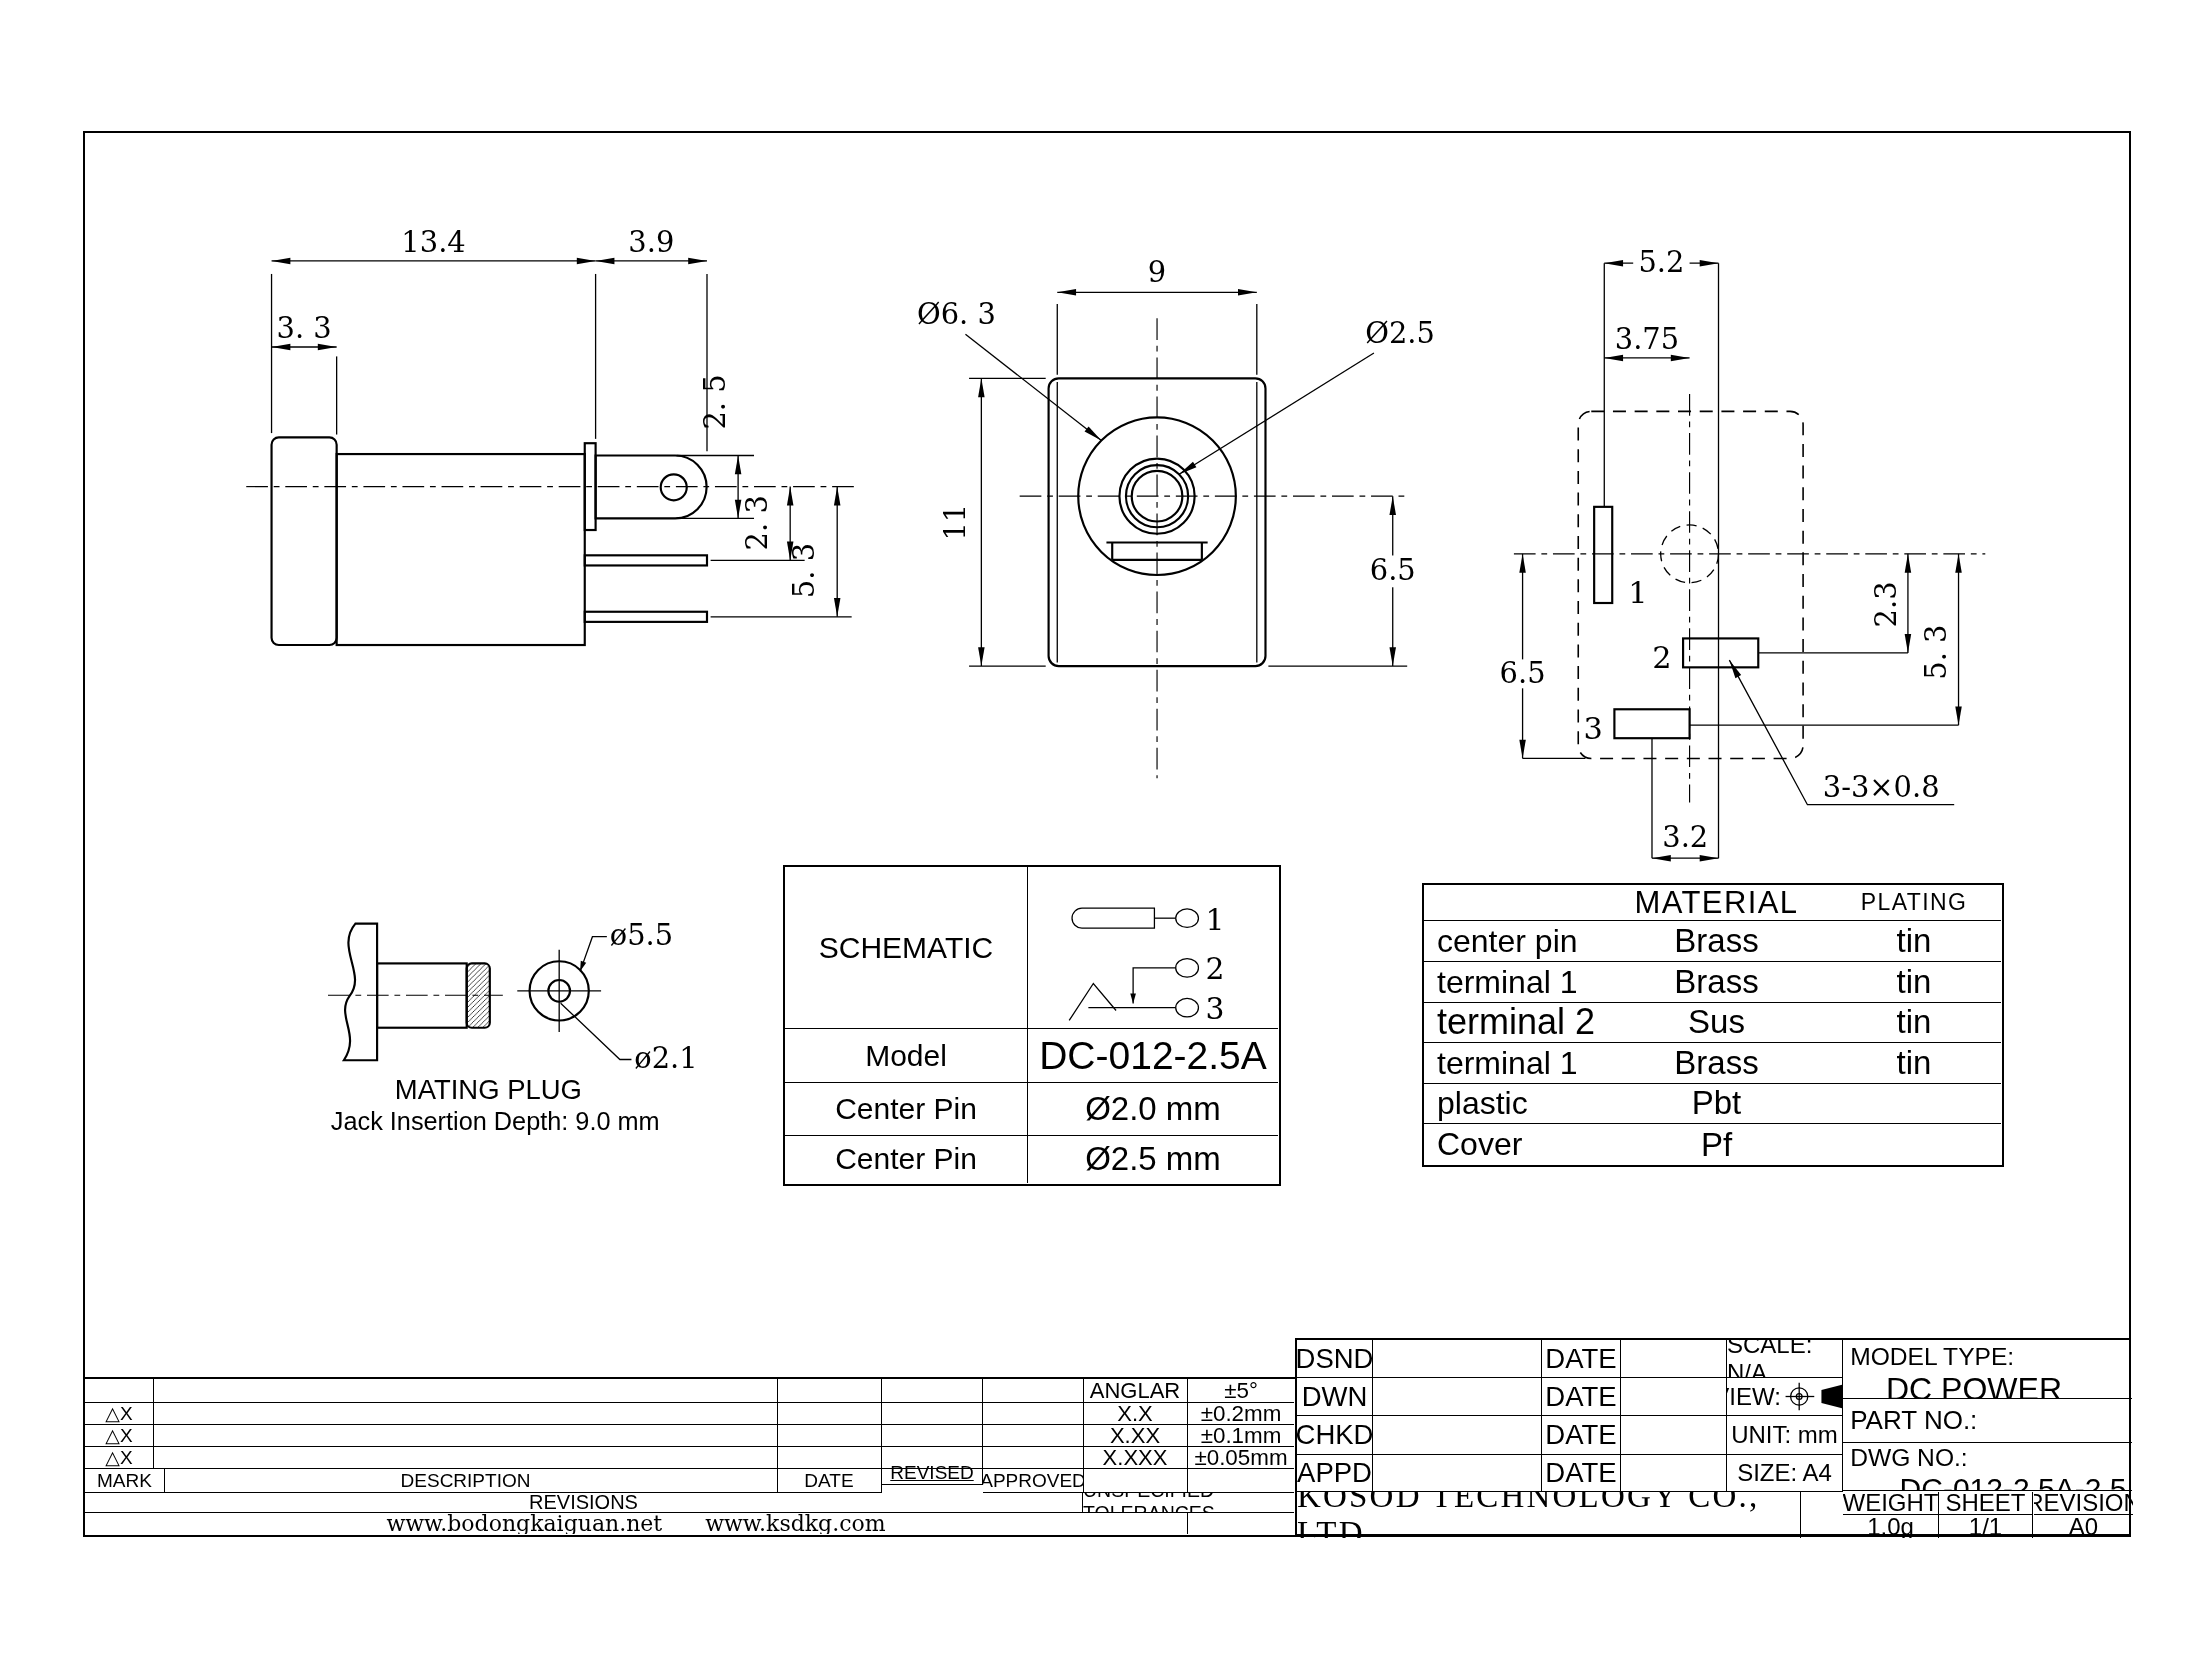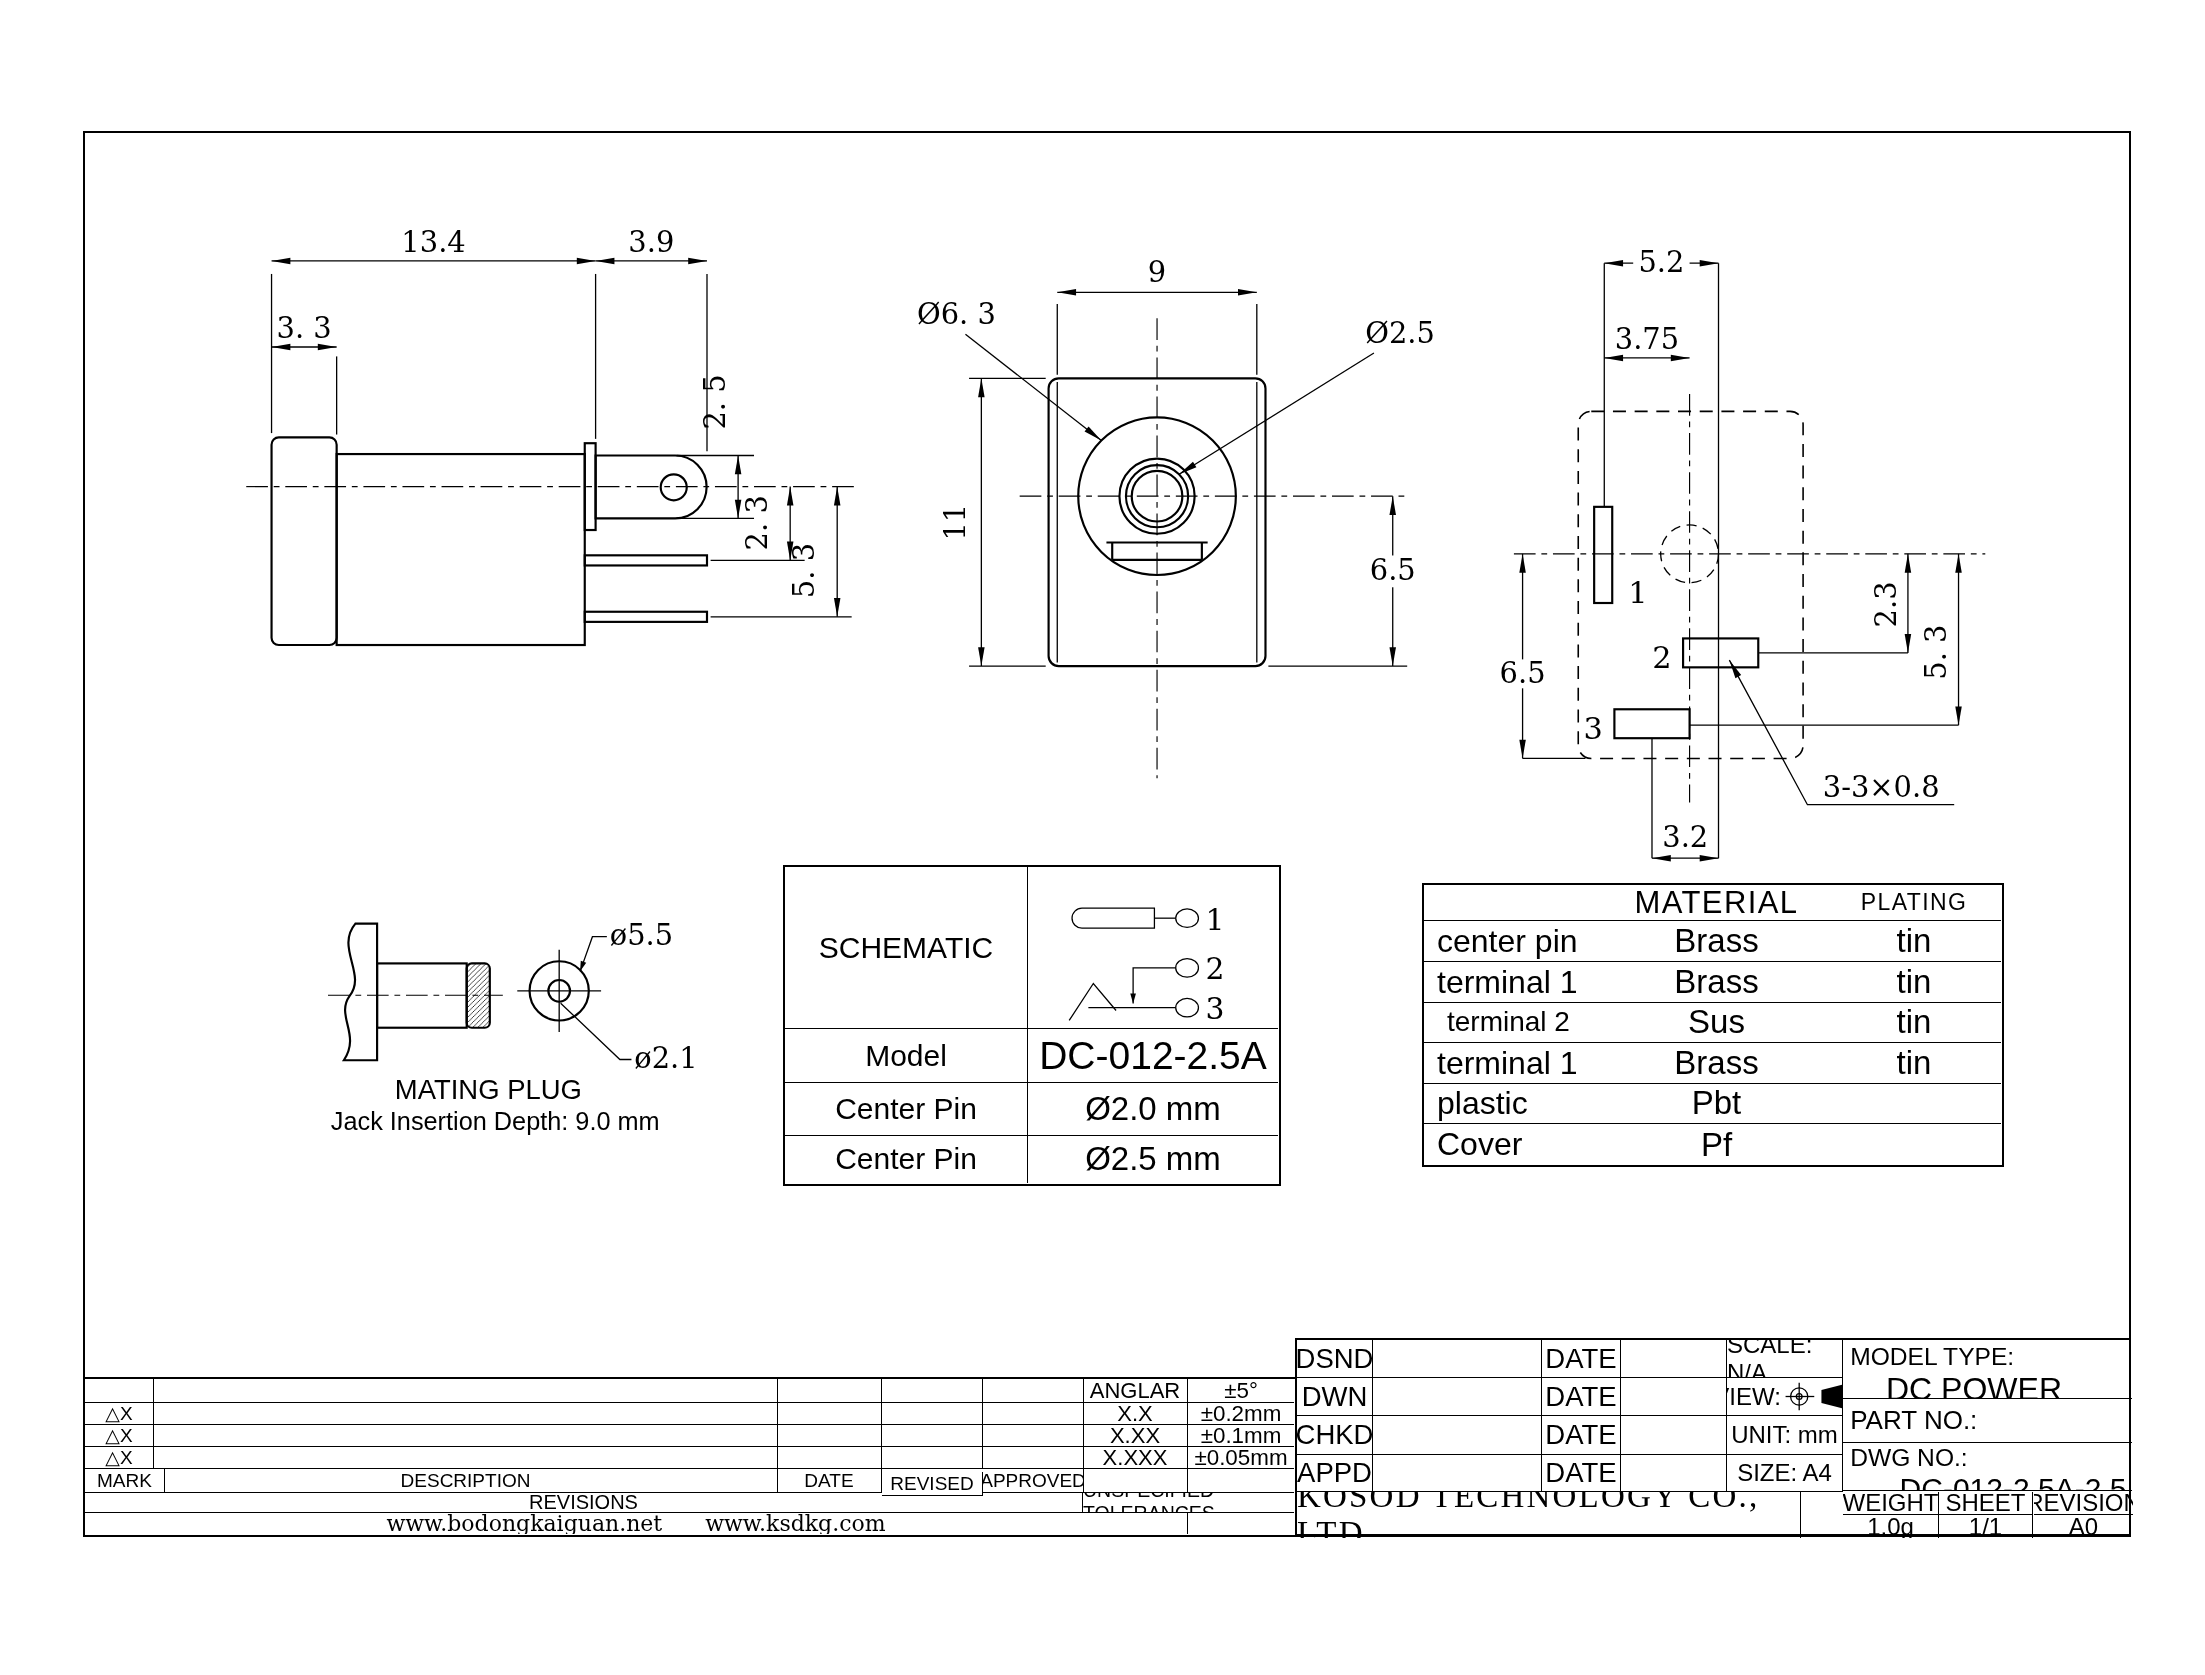--- a/index.html
+++ b/index.html
@@ -229,21 +229,21 @@
       <span style="padding-left:13px;font-size:32px;">center pin</span>
       <span style="position:absolute;left:184px;width:217px;text-align:center;font-size:33px;">Brass</span>
       <span style="position:absolute;left:402px;width:176px;text-align:center;font-size:33px;">tin</span>
     </div>
     <div class="cell noR" style="left:0;top:77px;width:577px;height:41px;justify-content:flex-start;">
       <span style="padding-left:13px;font-size:32px;">terminal 1</span>
       <span style="position:absolute;left:184px;width:217px;text-align:center;font-size:33px;">Brass</span>
       <span style="position:absolute;left:402px;width:176px;text-align:center;font-size:33px;">tin</span>
     </div>
     <div class="cell noR" style="left:0;top:117px;width:577px;height:41px;justify-content:flex-start;">
-      <span style="padding-left:23px;font-size:28px;">terminal 2</span>
+      <span style="padding-left:13px;font-size:36px;">terminal 2</span>
       <span style="position:absolute;left:184px;width:217px;text-align:center;font-size:33px;">Sus</span>
       <span style="position:absolute;left:402px;width:176px;text-align:center;font-size:33px;">tin</span>
     </div>
     <div class="cell noR" style="left:0;top:158px;width:577px;height:41px;justify-content:flex-start;">
       <span style="padding-left:13px;font-size:32px;">terminal 1</span>
       <span style="position:absolute;left:184px;width:217px;text-align:center;font-size:33px;">Brass</span>
       <span style="position:absolute;left:402px;width:176px;text-align:center;font-size:33px;">tin</span>
     </div>
     <div class="cell noR" style="left:0;top:198px;width:577px;height:41px;justify-content:flex-start;">
       <span style="padding-left:13px;font-size:32px;">plastic</span>
@@ -315,21 +315,21 @@
 
     <div class="cell smal" style="left:0;top:90px;width:80px;height:24px;">
         <span>MARK</span>
       </div>
     <div class="cell smal" style="left:69px;top:90px;width:624px;height:24px;">
         <span>DESCRIPTION</span>
       </div>
     <div class="cell smal" style="left:692px;top:90px;width:105px;height:24px;">
         <span>DATE</span>
       </div>
-    <div class="cell smal" style="left:797px;top:93px;width:101px;height:24px;">
+    <div class="cell smal" style="left:797px;top:82px;width:101px;height:24px;text-decoration:underline;">
         <span>REVISED</span>
       </div>
     <div class="cell smal" style="left:898px;top:90px;width:101px;height:24px;justify-content:center;">
         <span>APPROVED</span>
       </div>
     <div class="cell" style="left:998px;top:90px;width:105px;height:24px;"></div>
     <div class="cell noR" style="left:1103px;top:90px;width:106px;height:24px;"></div>
 
     <div class="cell" style="left:0;top:114px;width:998px;height:19.5px;font-size:20px;">
         <span>REVISIONS</span>

